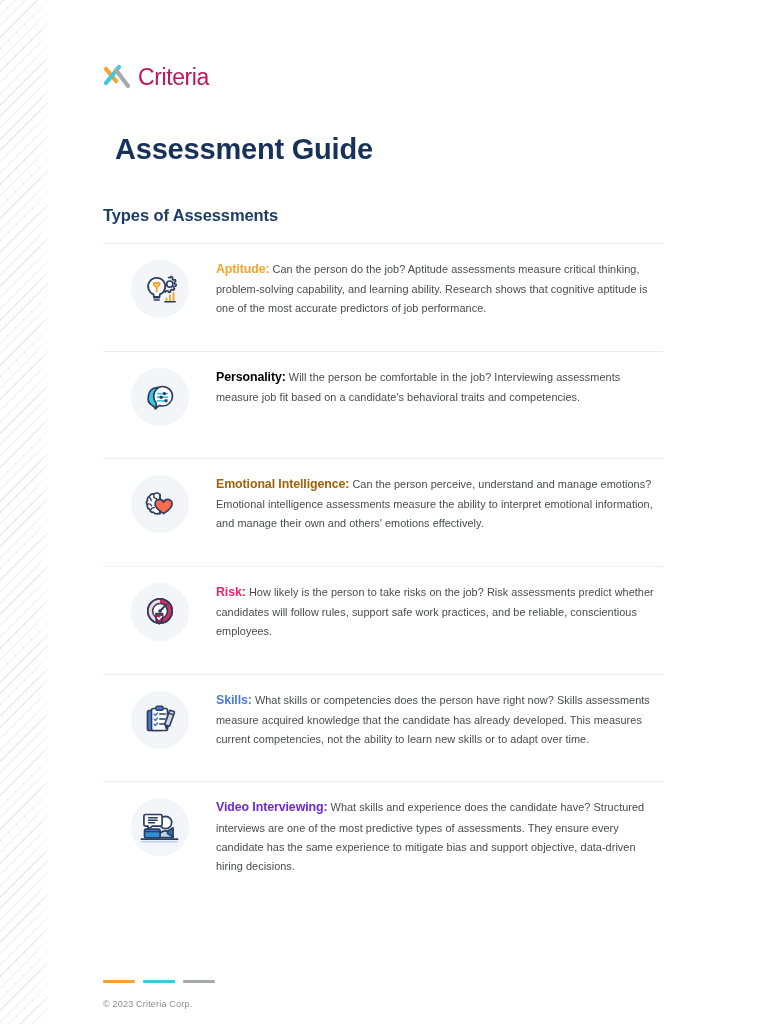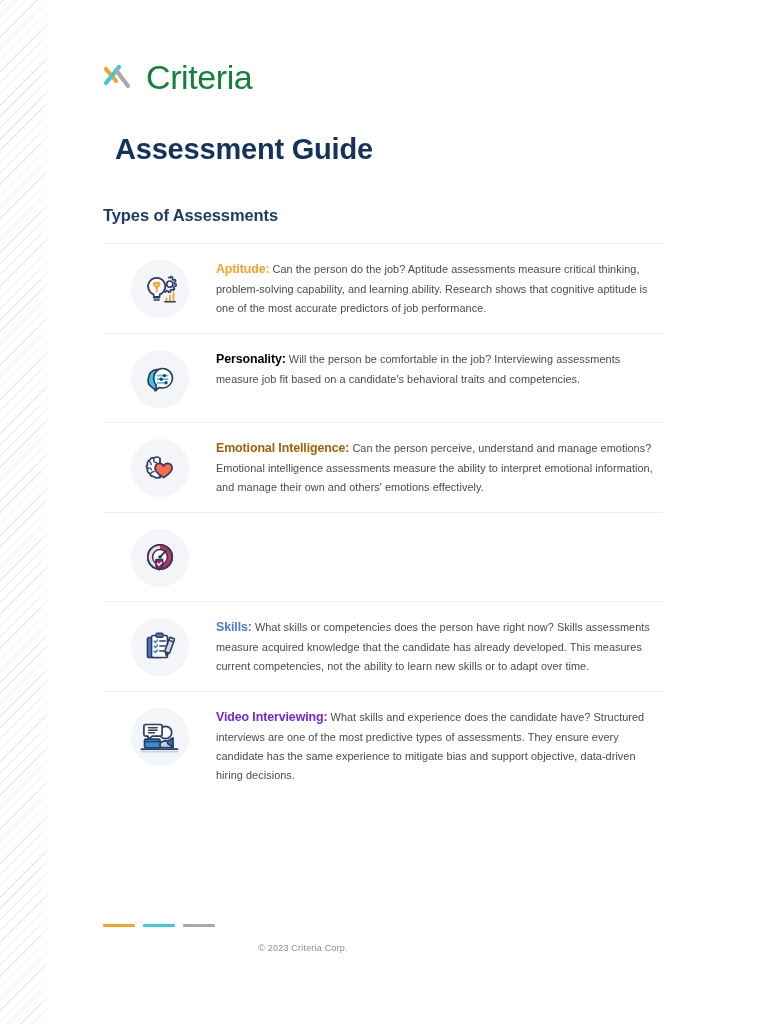--- a/index.html
+++ b/index.html
@@ -50,25 +50,25 @@
 
   
   .logo-row {
     display: flex;
     align-items: center;
     margin-top: 60px;
     height: 34px;
   }
   .logo-mark { width: 34px; height: 30px; display:block; }
   .logo-word {
-    font-size: 34px;
+    font-size: 23px;
     font-weight: 400;
     letter-spacing: -0.4px;
-    color: #15803d;
-    margin-left: 9px;
+    color: #be185d;
+    margin-left: 1px;
     line-height: 1;
   }
 
   
   .doc-title {
     margin: 40px 0 0 12px;
     font-size: 29px;
     font-weight: bold;
     color: #17325a;
     letter-spacing: -0.2px;
@@ -88,21 +88,21 @@
     letter-spacing: 0.1px;
   }
 
   
   .type-list {
     margin-top: 18px;
   }
   .type-row {
     display: flex;
     align-items: flex-start;
-    padding: 14px 0 14px 0;
+    padding: 14px 0 32px 0;
     border-bottom: 1px solid #ededf1;
   }
   .type-row:first-child { border-top: 1px solid #ededf1; }
   .type-row:last-child { border-bottom: none; }
 
   .icon-cell {
     width: 113px;
     flex: 0 0 113px;
     display: flex;
     justify-content: center;
@@ -132,23 +132,22 @@
   .type-label {
     font-size: 12.4px;
     font-weight: bold;
     letter-spacing: -0.1px;
   }
 
   
   .footer {
     position: absolute;
     left: 103px;
-    top: 924px;
+    top: 980px;
     width: 400px;
-    text-align: center;
   }
   .footer-bars { display: flex; gap: 8px; }
   .footer-bar { height: 3px; width: 32px; border-radius: 1px; }
   .footer-copy {
     margin-top: 16px;
     font-size: 9px;
     color: #8c8d90;
     letter-spacing: 0.2px;
   }
 </style>
@@ -258,20 +257,23 @@
       <path d="M21 7.8 a12.2 12.2 0 0 0 0 24.4 z" fill="#f7c6d4" opacity="0.75"></path>
       <circle cx="21" cy="20" r="12.2" fill="none" stroke="#2b3d63" stroke-width="1.7"></circle>
       <circle cx="21" cy="20" r="7.4" fill="#ffffff" stroke="#2b3d63" stroke-width="1.5"></circle>
       <path d="M21 20 L27.3 13.6" stroke="#2b3d63" stroke-width="2" stroke-linecap="round"></path>
       <circle cx="21" cy="20" r="1.8" fill="#2b3d63"></circle>
       <path d="M17.0 22.6 l6.6 0 l0 4.6 c0 3.0-2.3 5.0-3.3 5.6 c-1.0-.6-3.3-2.6-3.3-5.6 z" fill="#c9184a" stroke="#2b3d63" stroke-width="1.7" stroke-linejoin="round"></path>
       <path d="M18.6 26.6 l1.5 1.5 l2.4-2.6" fill="none" stroke="#ffffff" stroke-width="1.5" stroke-linecap="round" stroke-linejoin="round"></path>
     </svg>
             </div>
           </div>
+          <div class="text-cell">
+            <p class="type-para"><span class="type-label" style="color: rgb(232, 37, 108);">Risk:</span><span> How likely is the person to take risks on the job? Risk assessments predict whether candidates will follow rules, support safe work practices, and be reliable, conscientious employees.</span></p>
+          </div>
         </div>
         <div class="type-row">
           <div class="icon-cell">
             <div class="icon-badge">
     <svg width="42" height="42" viewBox="0 0 42 42">
       <rect x="8.5" y="11.5" width="14" height="20" rx="1.8" fill="#4b7bd4" stroke="#2b3d63" stroke-width="1.7"></rect>
       <rect x="12.5" y="9.5" width="16" height="22" rx="1.8" fill="#ffffff" stroke="#2b3d63" stroke-width="1.7"></rect>
       <rect x="17.0" y="7.2" width="7" height="4" rx="1.3" fill="#4b7bd4" stroke="#2b3d63" stroke-width="1.5"></rect>
       <g stroke="#4b7bd4" stroke-width="1.6" fill="none" stroke-linecap="round" stroke-linejoin="round">
         <path d="M15.2 15.2 l1.2 1.2 l2.2-2.4"></path>

